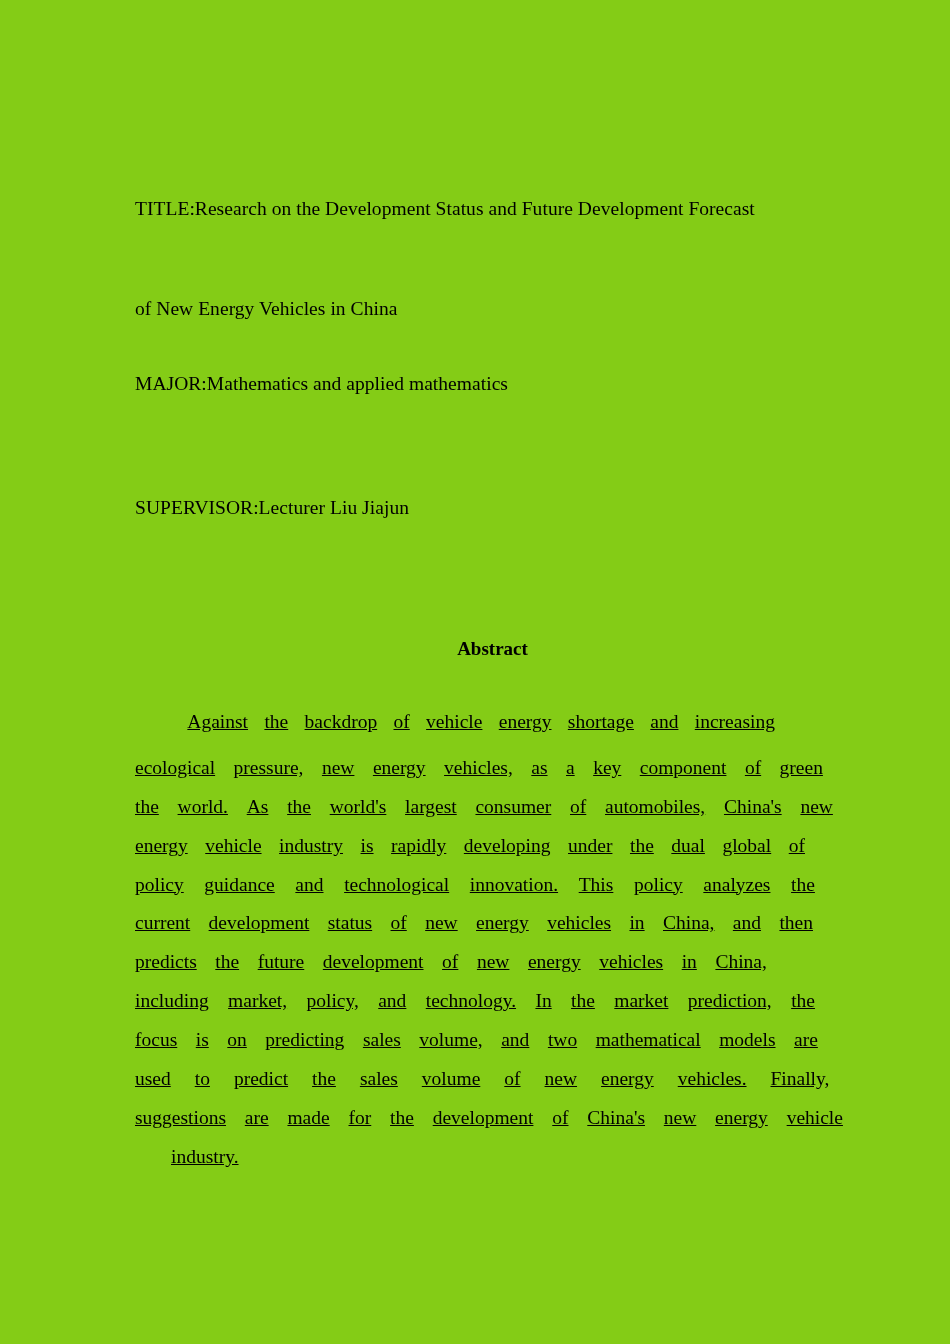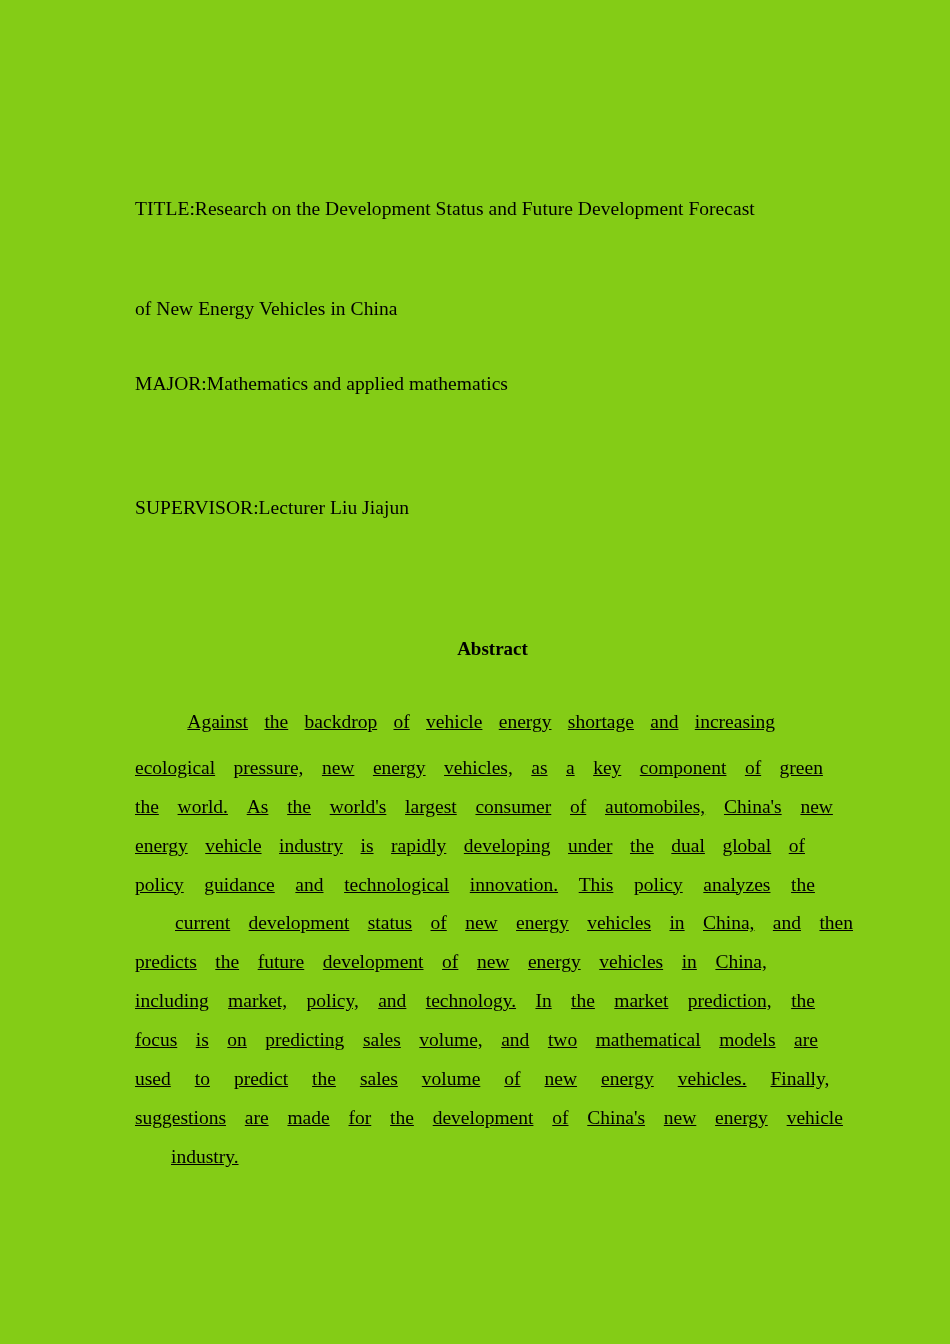--- a/index.html
+++ b/index.html
@@ -97,21 +97,21 @@
   </div>
 
   <div class="abstract-heading">Abstract</div>
 
   <div class="abstract-body">
       <div class="jline fill" style="width: 640px;"><span class="lead"></span><span class="w">Against</span><span class="w">the</span><span class="w">backdrop</span><span class="w">of</span><span class="w">vehicle</span><span class="w">energy</span><span class="w">shortage</span><span class="w">and</span><span class="w">increasing</span></div>
       <div class="jline fill" style="width: 688px; margin-top: 7px;"><span class="w">ecological</span><span class="w">pressure,</span><span class="w">new</span><span class="w">energy</span><span class="w">vehicles,</span><span class="w">as</span><span class="w">a</span><span class="w">key</span><span class="w">component</span><span class="w">of</span><span class="w">green</span></div>
       <div class="jline fill" style="width: 698px;"><span class="w">the</span><span class="w">world.</span><span class="w">As</span><span class="w">the</span><span class="w">world's</span><span class="w">largest</span><span class="w">consumer</span><span class="w">of</span><span class="w">automobiles,</span><span class="w">China's</span><span class="w">new</span></div>
       <div class="jline fill" style="width: 670px;"><span class="w">energy</span><span class="w">vehicle</span><span class="w">industry</span><span class="w">is</span><span class="w">rapidly</span><span class="w">developing</span><span class="w">under</span><span class="w">the</span><span class="w">dual</span><span class="w">global</span><span class="w">of</span></div>
       <div class="jline fill" style="width: 680px;"><span class="w">policy</span><span class="w">guidance</span><span class="w">and</span><span class="w">technological</span><span class="w">innovation.</span><span class="w">This</span><span class="w">policy</span><span class="w">analyzes</span><span class="w">the</span></div>
-      <div class="jline fill" style="width: 678px; margin-left: 40px;"><span class="w">current</span><span class="w">development</span><span class="w">status</span><span class="w">of</span><span class="w">new</span><span class="w">energy</span><span class="w">vehicles</span><span class="w">in</span><span class="w">China,</span><span class="w">and</span><span class="w">then</span></div>
+      <div class="jline fill" style="width: 678px;"><span class="w">current</span><span class="w">development</span><span class="w">status</span><span class="w">of</span><span class="w">new</span><span class="w">energy</span><span class="w">vehicles</span><span class="w">in</span><span class="w">China,</span><span class="w">and</span><span class="w">then</span></div>
       <div class="jline fill" style="width: 632px;"><span class="w">predicts</span><span class="w">the</span><span class="w">future</span><span class="w">development</span><span class="w">of</span><span class="w">new</span><span class="w">energy</span><span class="w">vehicles</span><span class="w">in</span><span class="w">China,</span></div>
       <div class="jline fill" style="width: 680px;"><span class="w">including</span><span class="w">market,</span><span class="w">policy,</span><span class="w">and</span><span class="w">technology.</span><span class="w">In</span><span class="w">the</span><span class="w">market</span><span class="w">prediction,</span><span class="w">the</span></div>
       <div class="jline fill" style="width: 683px;"><span class="w">focus</span><span class="w">is</span><span class="w">on</span><span class="w">predicting</span><span class="w">sales</span><span class="w">volume,</span><span class="w">and</span><span class="w">two</span><span class="w">mathematical</span><span class="w">models</span><span class="w">are</span></div>
       <div class="jline fill" style="width: 622px; gap: 24px;"><span class="w">used</span><span class="w">to</span><span class="w">predict</span><span class="w">the</span><span class="w">sales</span><span class="w">volume</span><span class="w">of</span><span class="w">new</span><span class="w">energy</span><span class="w">vehicles.</span><span class="w">Finally,</span></div>
       <div class="jline fill" style="width: 708px;"><span class="w">suggestions</span><span class="w">are</span><span class="w">made</span><span class="w">for</span><span class="w">the</span><span class="w">development</span><span class="w">of</span><span class="w">China's</span><span class="w">new</span><span class="w">energy</span><span class="w">vehicle</span></div>
       <div class="jline left" style="width: 76px;"><span class="w">industry.</span></div>
     </div>
 
 </div>
 

